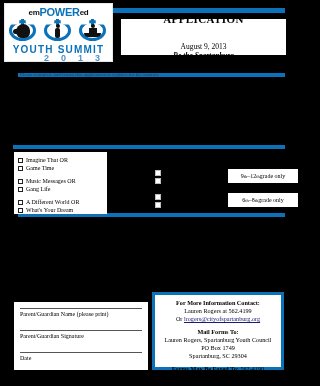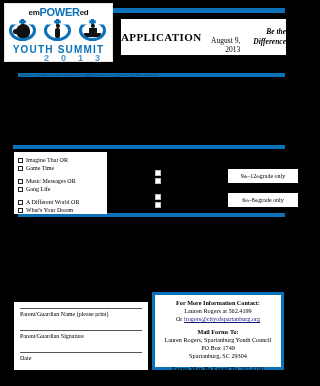--- a/index.html
+++ b/index.html
@@ -166,24 +166,23 @@
     left: 113px; top: 8px;
     width: 172px; height: 5px;
     background: #0b72ba;
   }
   .title-box {
     position: absolute;
     left: 121px; top: 19px;
     width: 165px; height: 36px;
     background: #ffffff;
     display: flex;
-    flex-direction: row;
+    flex-direction: column;
     align-items: center;
     justify-content: center;
-    text-align: right;
   }
   .title-main {
     font-family: "Liberation Serif", serif;
     font-weight: bold;
     font-size: 11px;
     letter-spacing: .4px;
     line-height: 13px;
   }
   .title-date {
     font-size: 7.5px;
@@ -352,21 +351,21 @@
     </div>
 
     <div class="logo-summit">YOUTH SUMMIT</div>
     <div class="logo-year">2013</div>
   </div>
 
   <div class="hdr-bar"></div>
   <div class="title-box">
     <div class="title-main">APPLICATION</div>
     <div class="title-date">August 9, 2013</div>
-    <div class="title-tag">Be the Difference</div>
+    <div class="title-tag">Be the Spartanburg</div>
   </div>
 
   <div class="rule rule-2"></div>
   <div class="rule-text">Please complete and return this application to register for the summit</div>
   <div class="rule rule-3"></div>
   <div class="rule rule-4"></div>
 
   <div class="choice-box">
     <div class="choice-group">
       <div class="choice-row">

